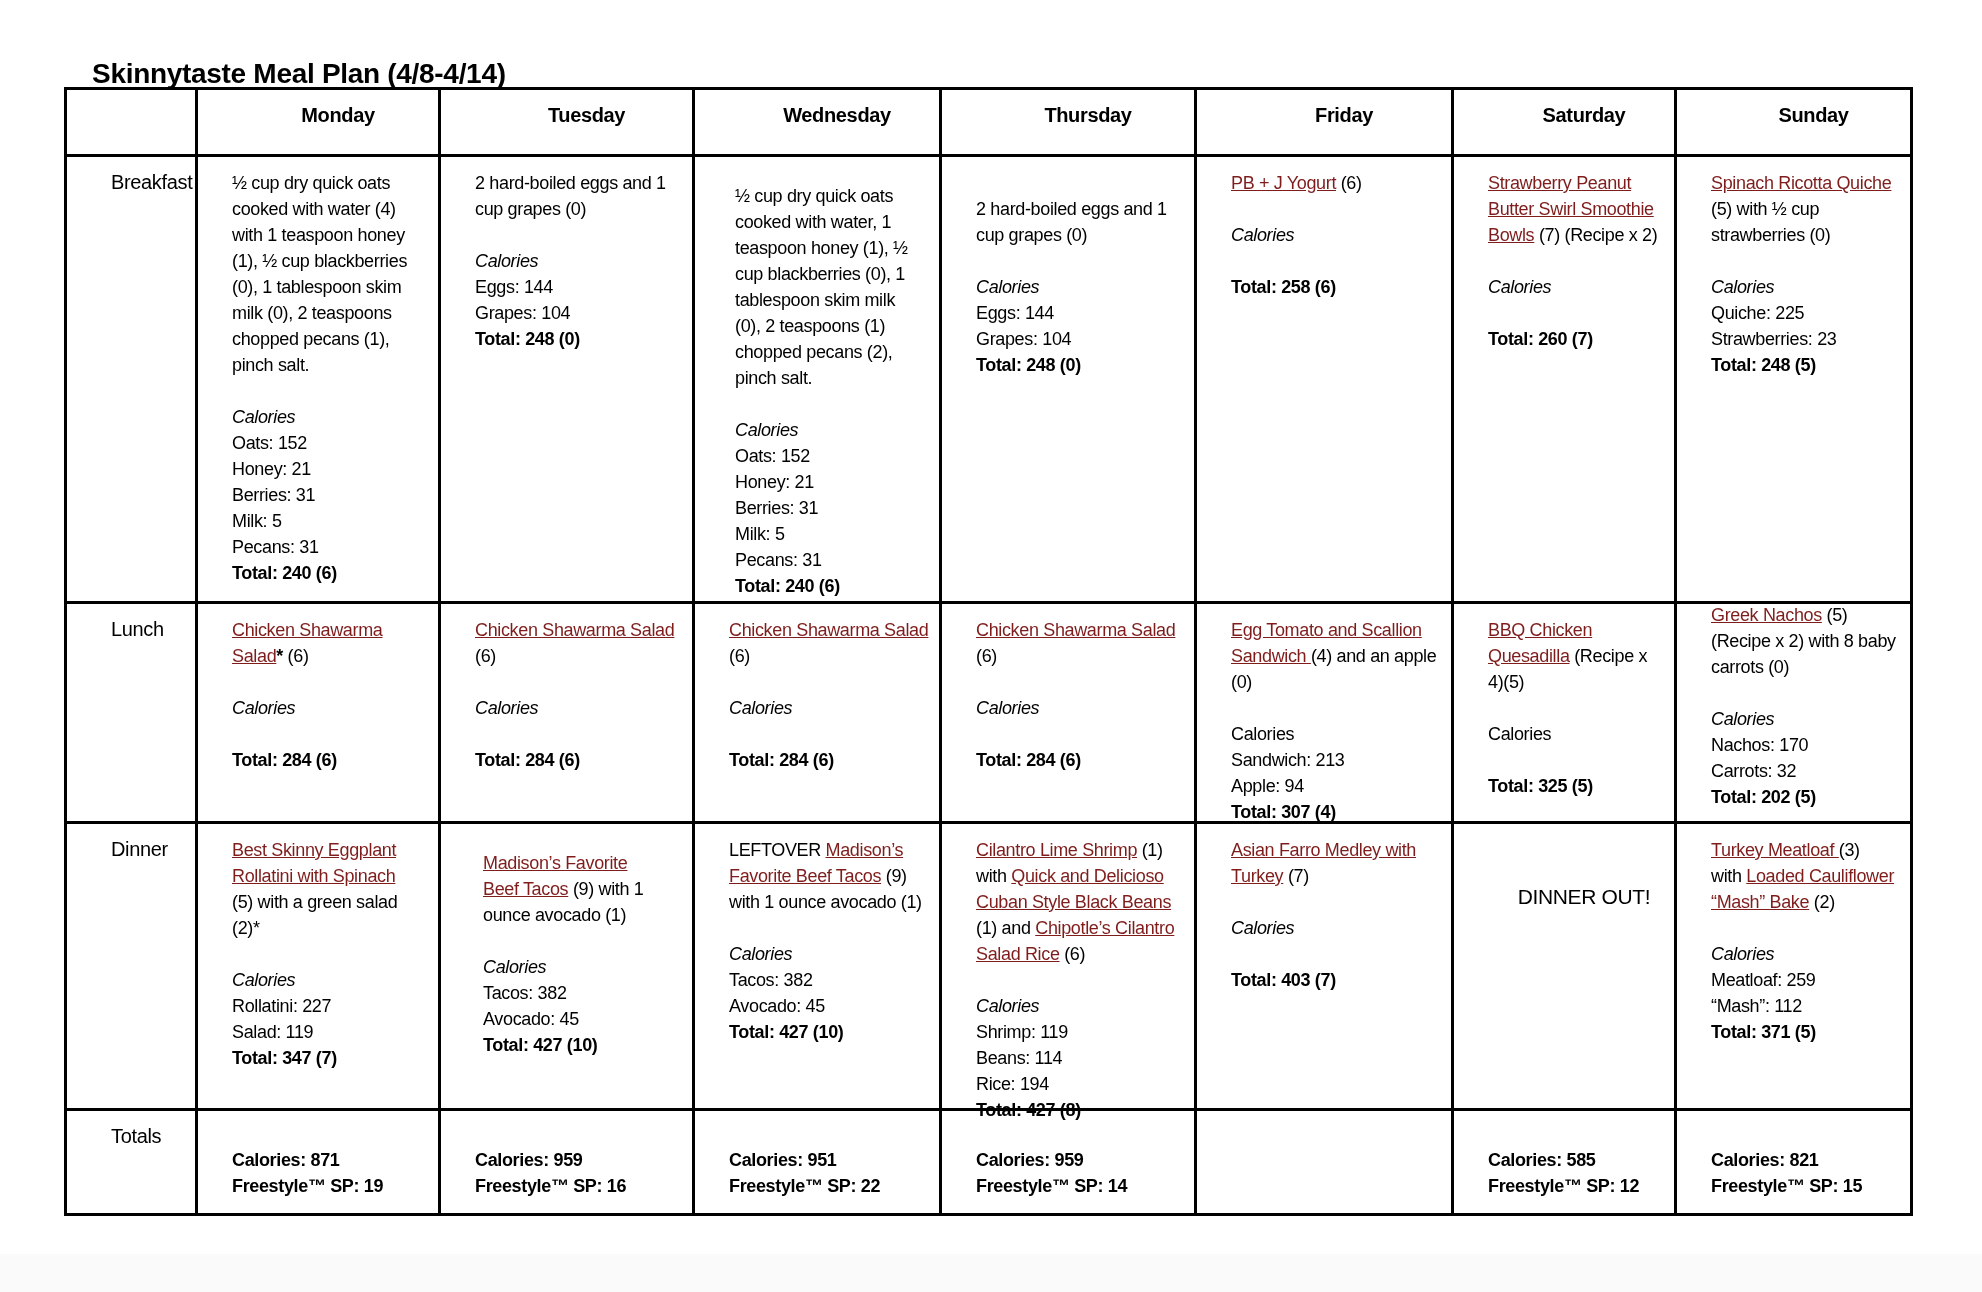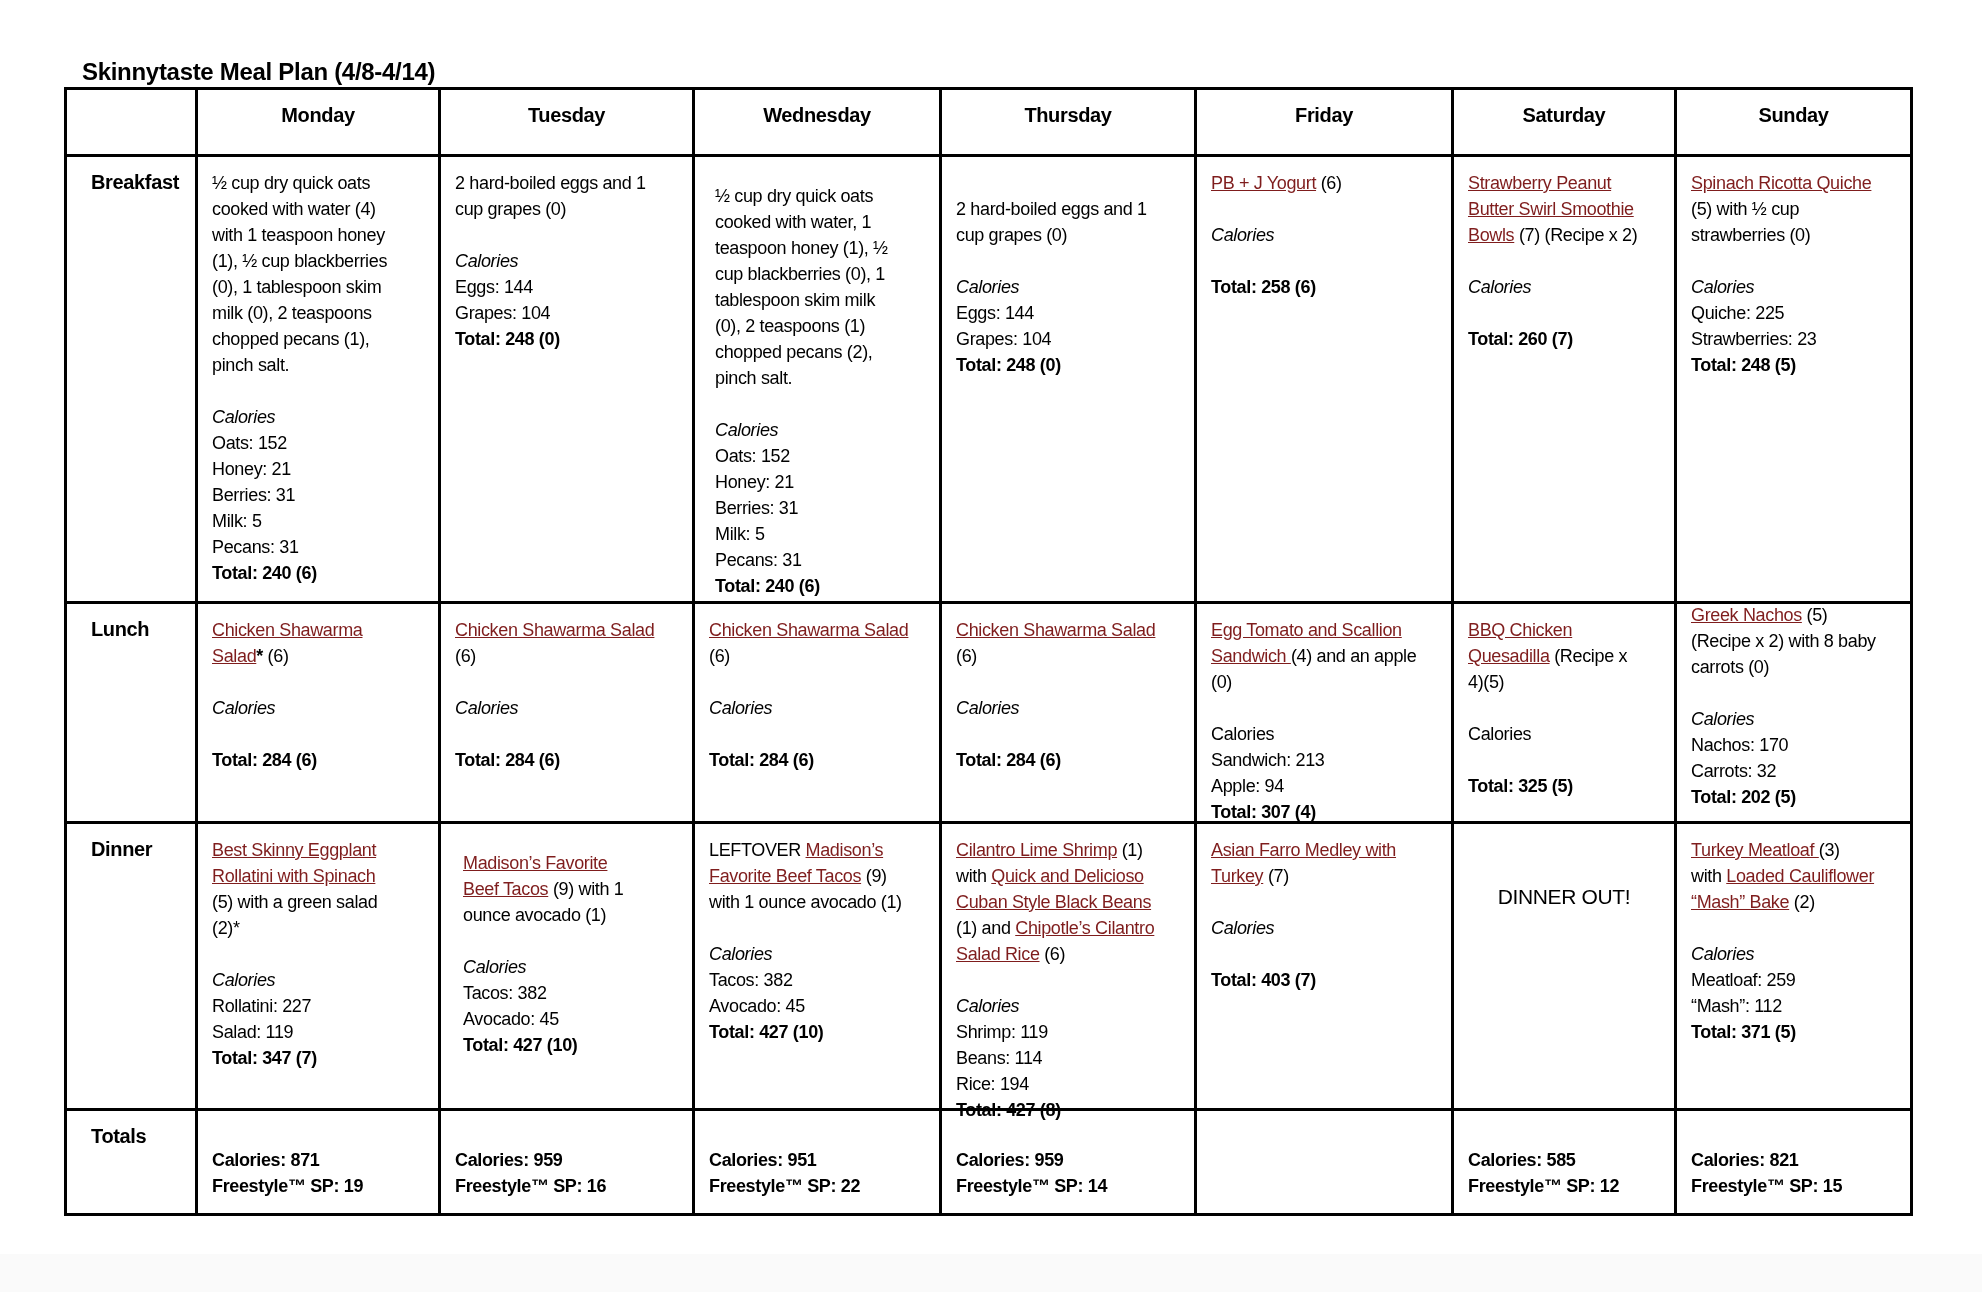--- a/index.html
+++ b/index.html
@@ -4,34 +4,35 @@
 <style>
   html, body { margin:0; padding:0; }
   body {
     width:1982px; height:1292px; position:relative; overflow:hidden;
     background:#ffffff;
     font-family:"Liberation Sans", sans-serif;
     color:#000;
   }
   .bottom-band { position:absolute; left:0; top:1254px; width:1982px; height:38px; background:#fafafa; }
   .doc-title {
-    position:absolute; left:82px; top:58px;
-    font-weight:bold; font-size:24px; letter-spacing:-0.3px;
+    position:absolute; left:92px; top:58px;
+    font-weight:bold; font-size:28px; letter-spacing:-0.3px;
   }
   .grid { position:absolute; left:64px; top:87px; width:1849px; height:1129px; }
   .hline { position:absolute; left:0; width:1849px; height:3px; background:#000; }
   .vline { position:absolute; top:0; width:3px; height:1129px; background:#000; }
   .cell {
     position:absolute; box-sizing:border-box;
     padding:13px 10px 0 14px;
     font-size:18px; line-height:26px; letter-spacing:-0.35px;
     white-space:normal;
+    margin-left:20px;
   }
   .day-head { text-align:center; font-weight:bold; font-size:20px; padding-top:12px; padding-left:0; padding-right:0; }
-  .row-label { font-weight:bold; font-size:20px; padding-left:24px; padding-top:12px; }
+  .row-label { font-weight:normal; font-size:20px; padding-left:24px; padding-top:12px; }
   .line { display:block; min-height:26px; }
   .gap { display:block; height:26px; }
   .it { font-style:italic; }
   .b { font-weight:bold; }
   a.recipe { color:#7f1d1d; text-decoration:underline; }
   .center-note { text-align:center; font-size:21px; padding-top:60px; padding-left:0; padding-right:0; }
 </style>
 </head>
 <body>
 

